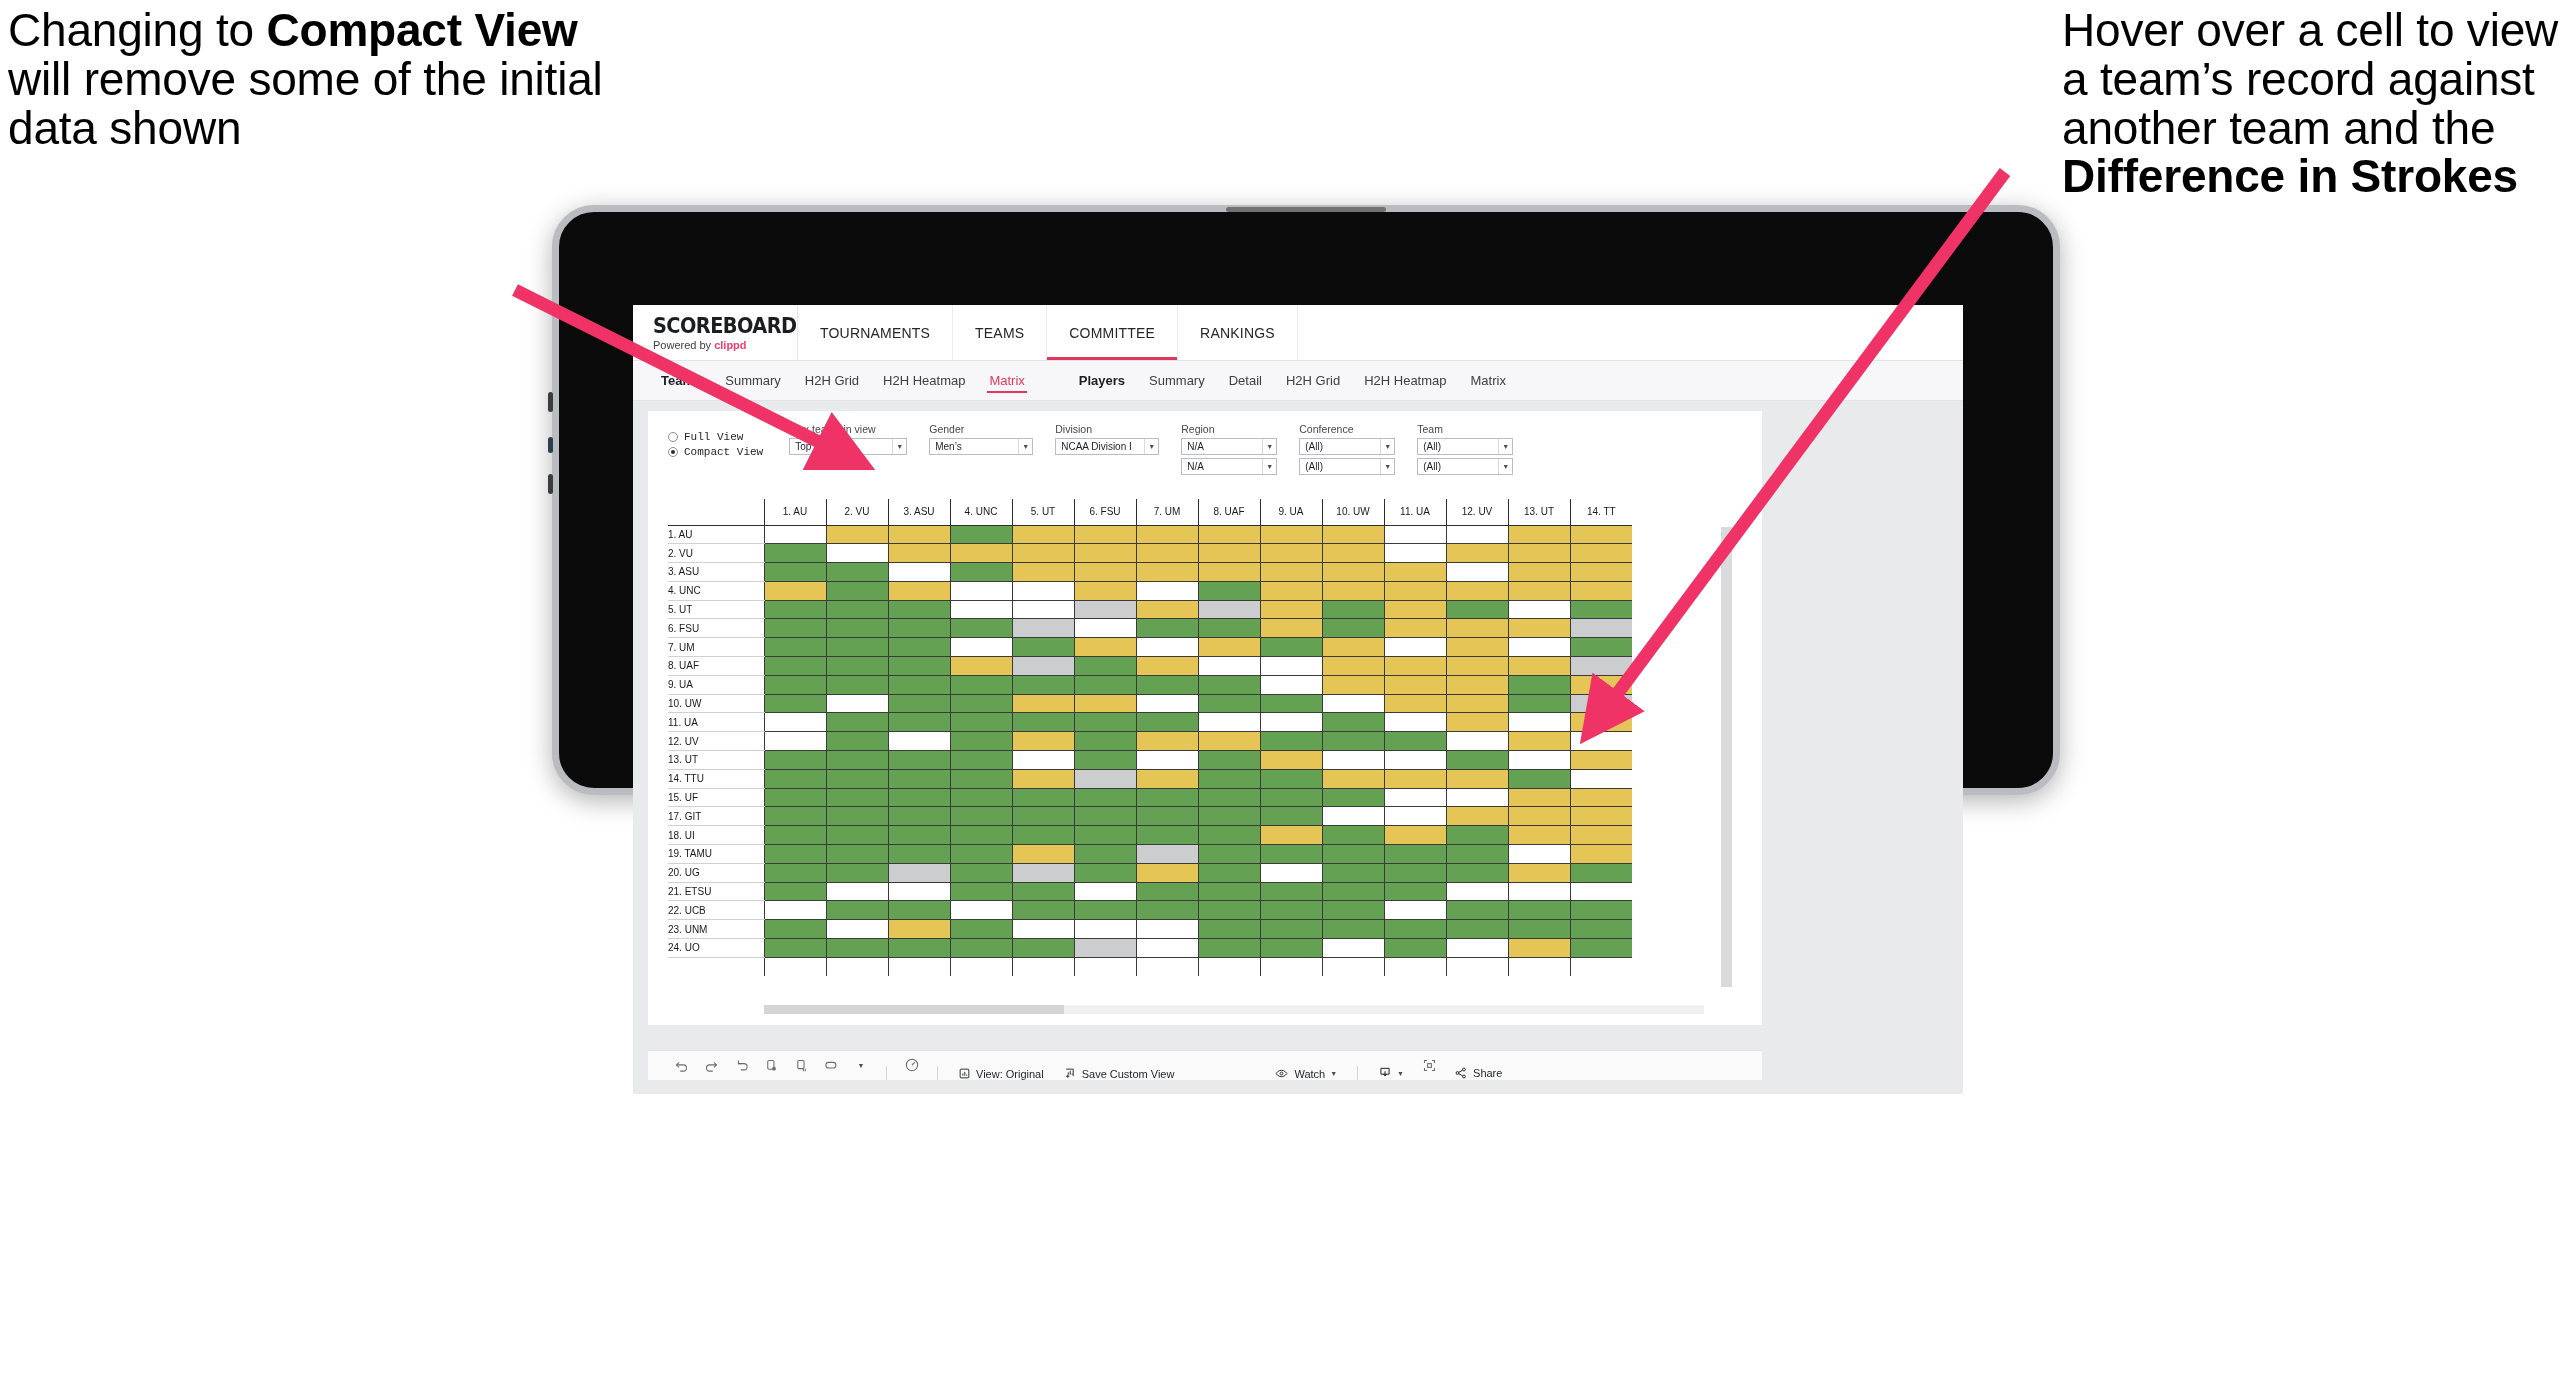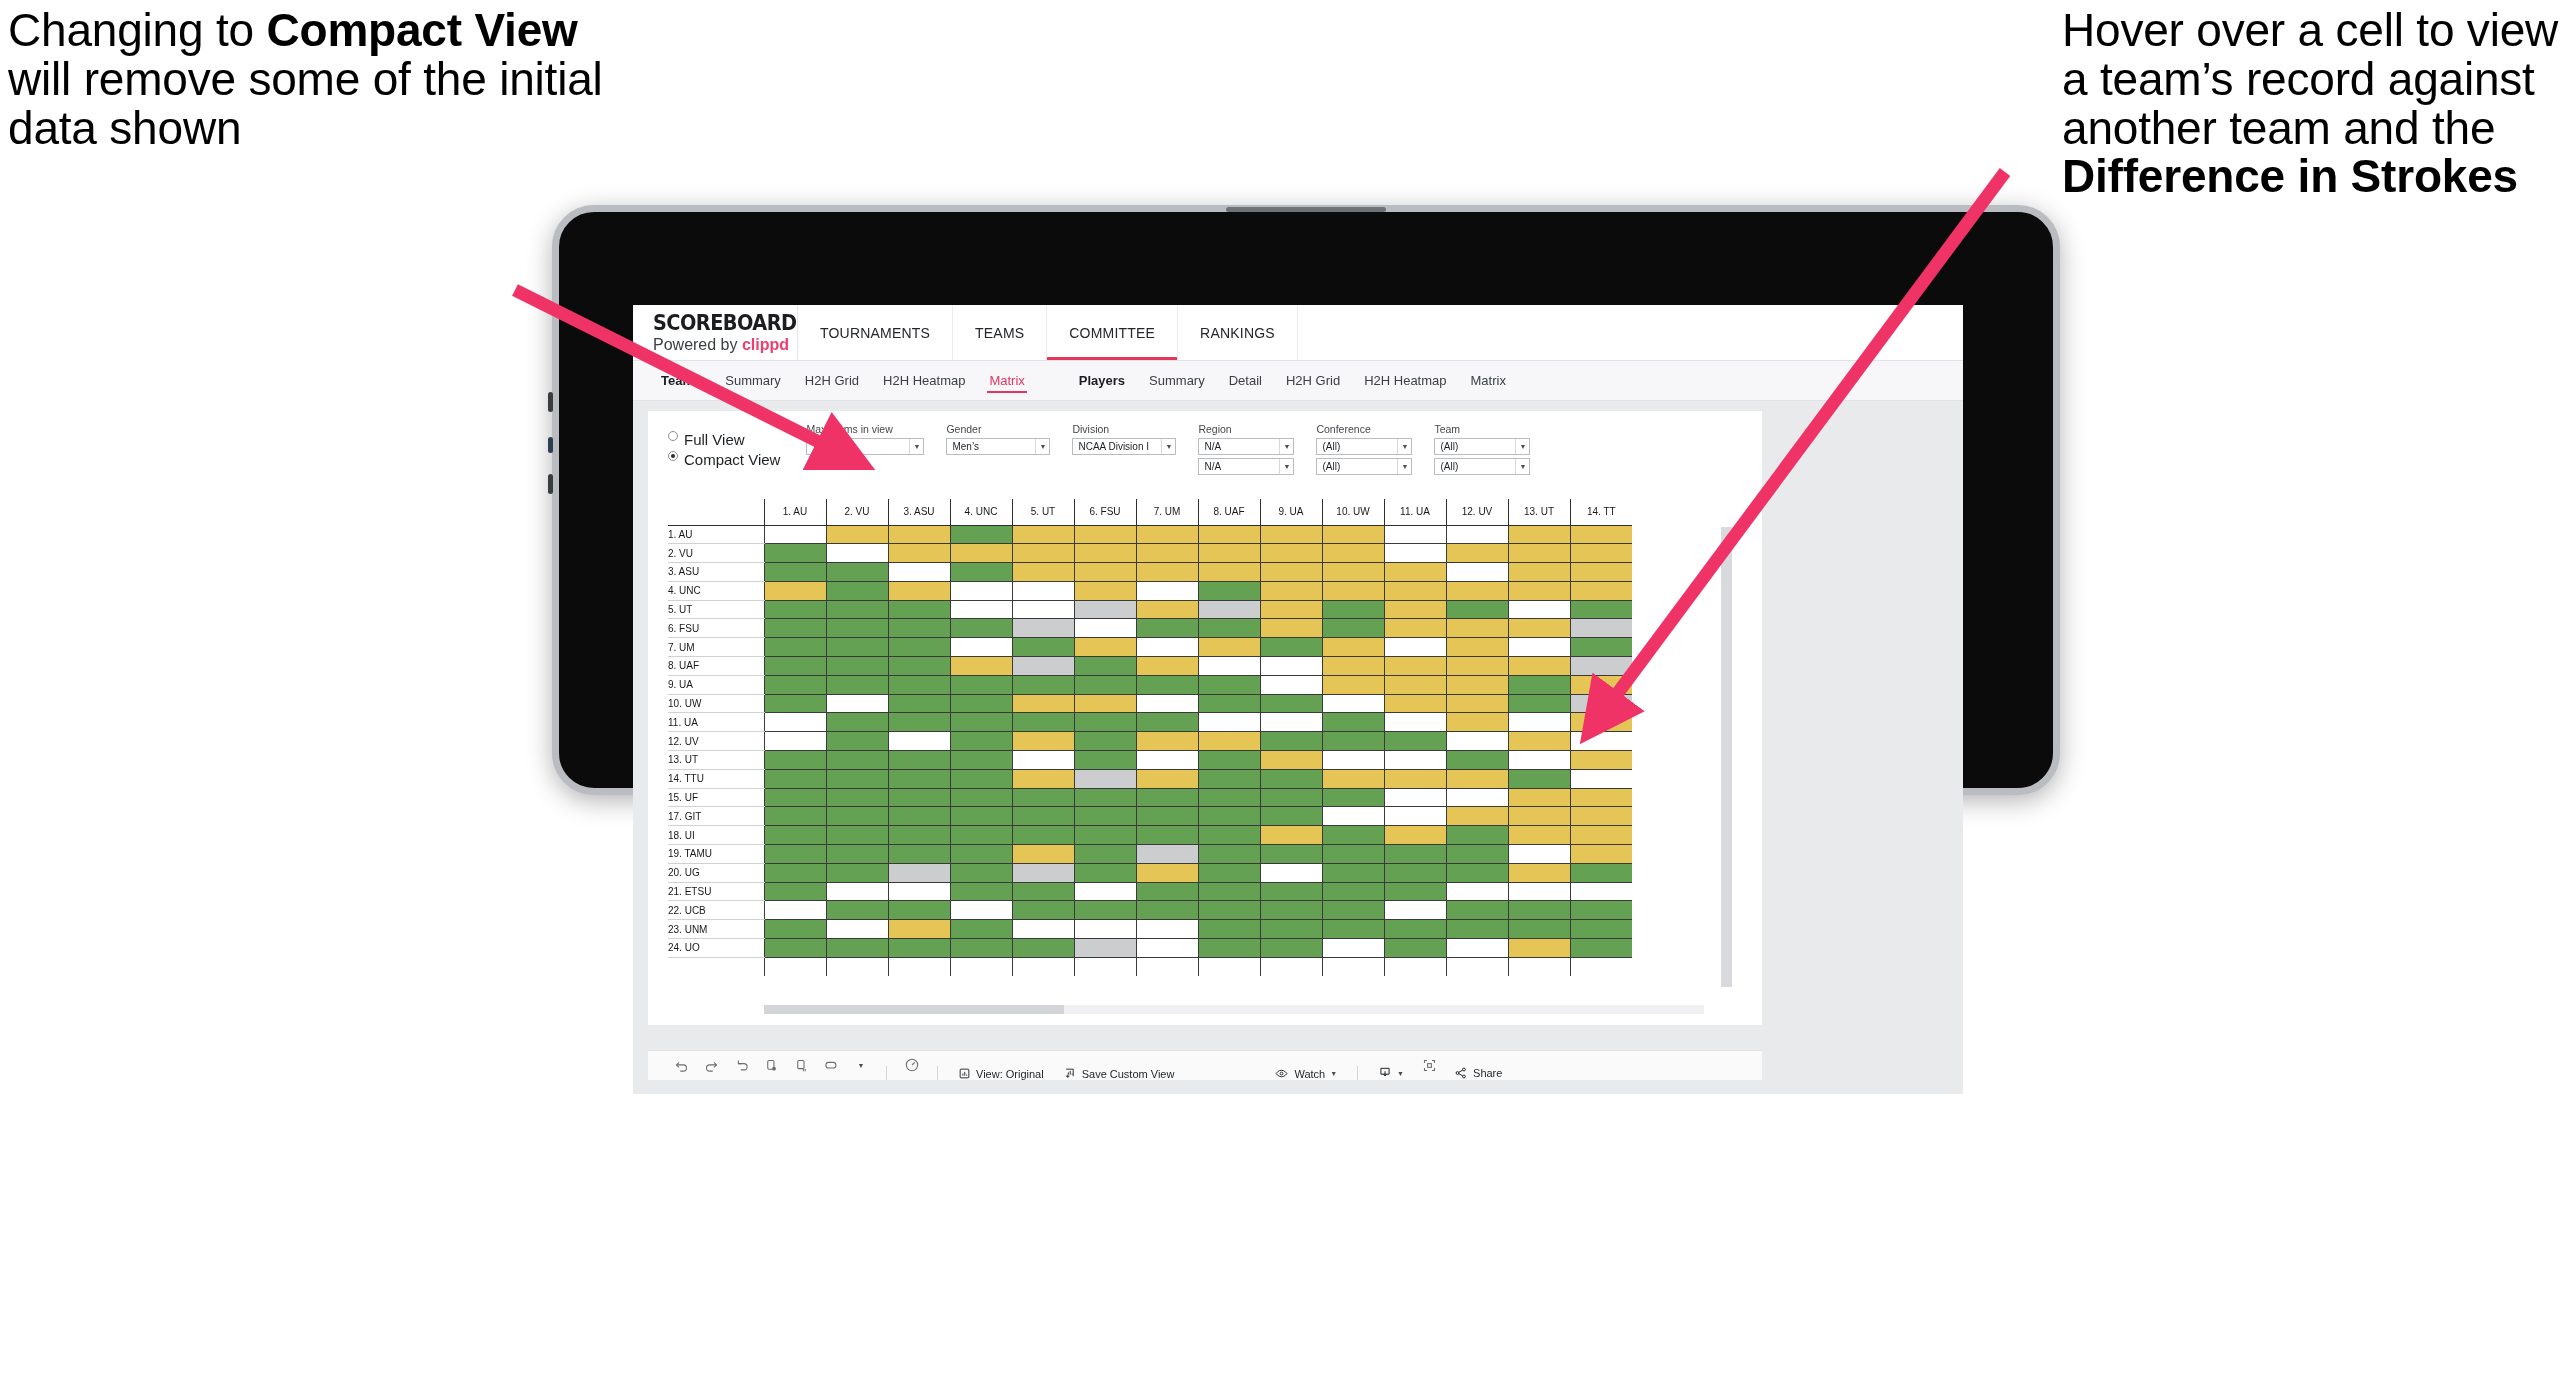--- a/index.html
+++ b/index.html
@@ -59,21 +59,21 @@
     height: 56px; background:#fff; display:flex; align-items:stretch;
     border-bottom: 1px solid #e3e3e6;
   }
   .brand { width: 165px; padding-left: 20px; display:flex; flex-direction:column; justify-content:center;
            border-right:1px solid #e7e7ea; }
   .brand-name {
     font-family: "DejaVu Sans", sans-serif;
     font-weight: 700; font-size: 21px; letter-spacing: -0.6px; color:#1b1d20;
     transform: scaleX(0.92); transform-origin:left center;
   }
-  .brand-sub { font-size: 16px; color:#3d4043; margin-top:1px; }
+  .brand-sub { font-size: 11px; color:#3d4043; margin-top:1px; }
   .brand-sub .clippd { color:#ef3e6d; font-weight:700; }
   .navtabs { display:flex; align-items:stretch; }
   .navtab {
     display:flex; align-items:center; padding: 0 22px;
     font-size: 14px; color:#23262a; letter-spacing:.2px;
     border-right:1px solid #ededf0; position:relative; cursor:pointer;
   }
   .navtab.active::after {
     content:""; position:absolute; left:0; right:0; bottom:0; height:3px; background:#e2365f;
   }
@@ -110,21 +110,21 @@
   }
   .fsel + .fsel { margin-top:3px; }
   .fsel .caret {
     position:absolute; right:0; top:0; bottom:0; width:14px;
     border-left:1px solid #d6d8da; display:flex; align-items:center; justify-content:center;
     font-size:7px; color:#4a4d50;
   }
   .w-max { width:118px; } .w-gen { width:104px; } .w-div { width:104px; }
   .w-reg { width:96px; } .w-conf { width:96px; } .w-team { width:96px; }
   .radios { margin-right: 26px; padding-top: 8px; }
-  .radio-row { display:flex; font-size:15px; color:#1d2023; margin-bottom:3px; }
+  .radio-row { display:flex; align-items:center; font-size:11px; color:#1d2023; margin-bottom:3px;font-family:Liberation Mono, monospace; }
   .radio {
     width:10px; height:10px; border:1px solid #8b8e92; border-radius:50%;
     margin-right:6px; background:#fff; position:relative; flex:none;
   }
   .radio.on::after {
     content:""; position:absolute; left:2px; top:2px; width:4px; height:4px;
     background:#2b2e31; border-radius:50%;
   }
 
   

